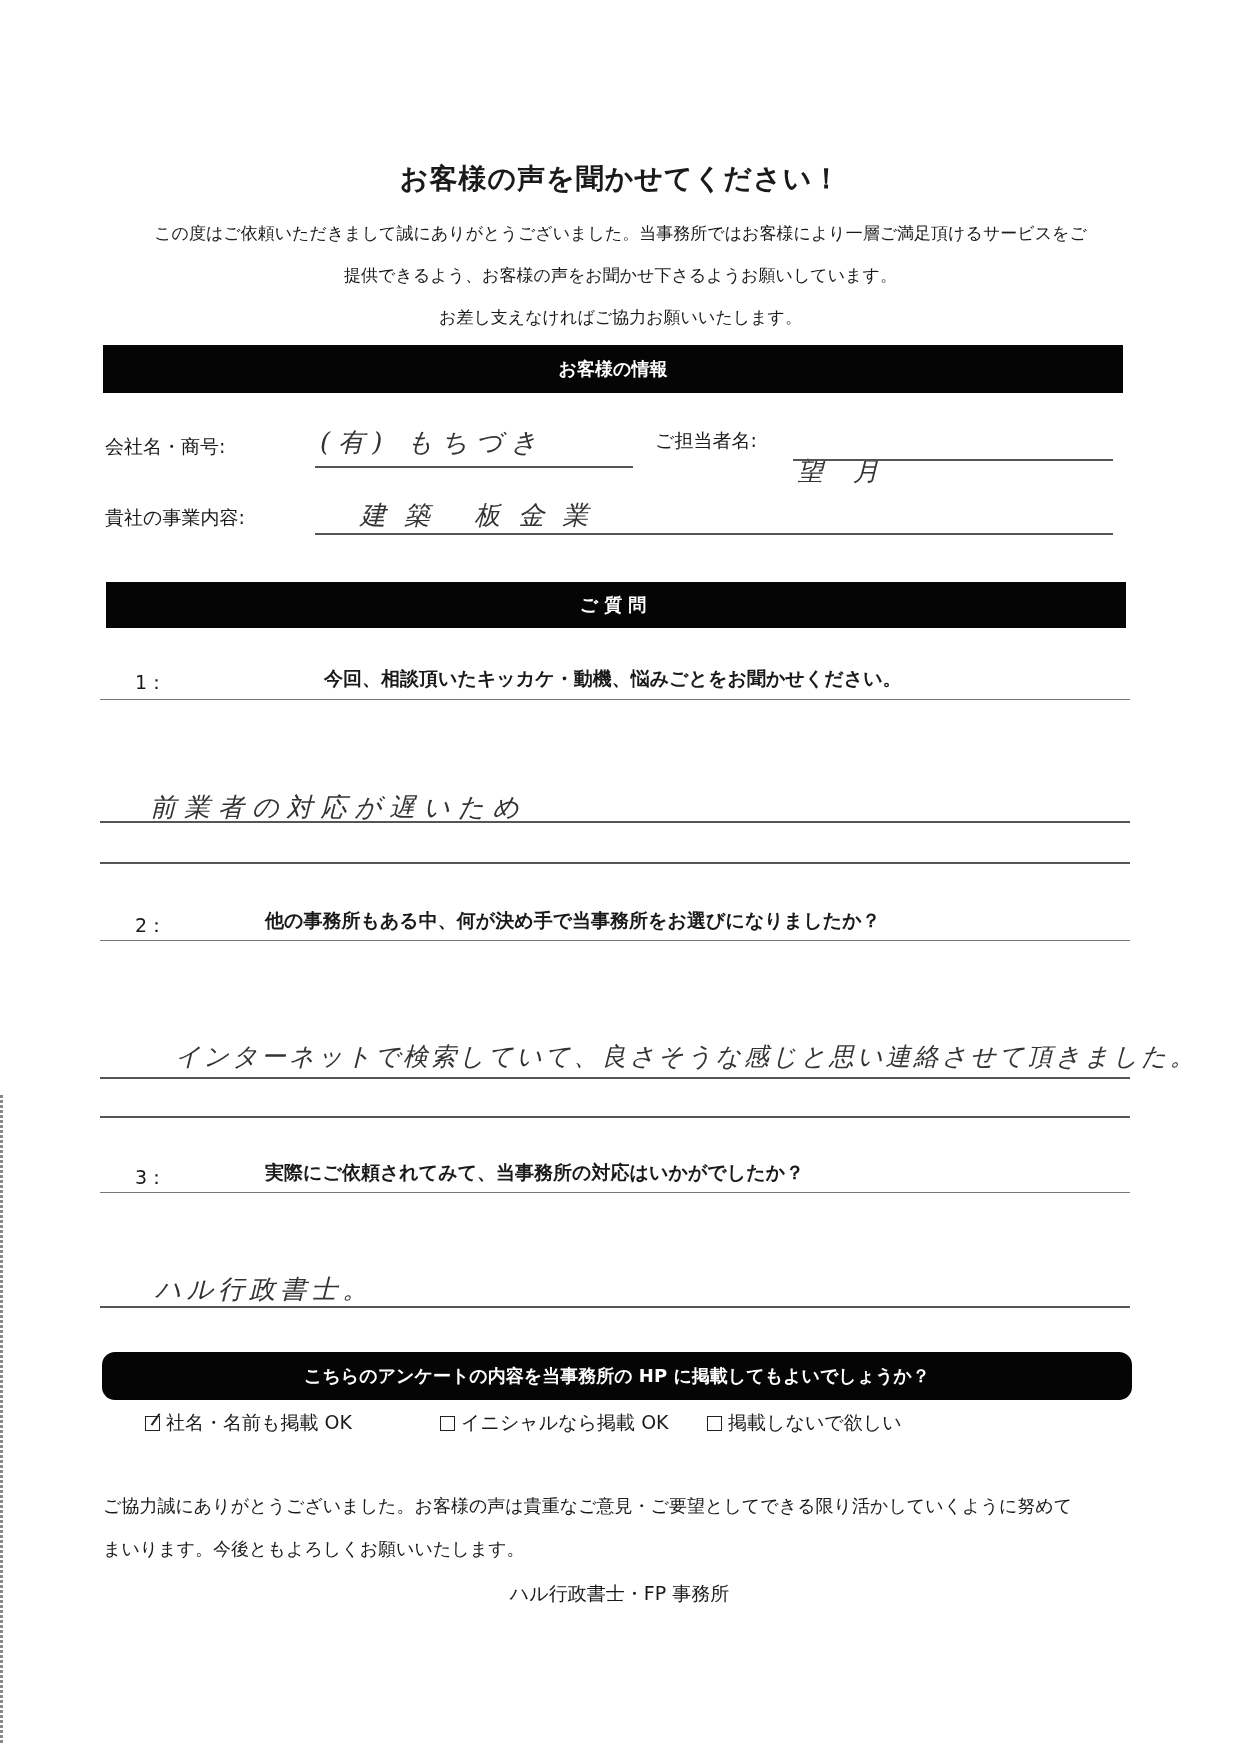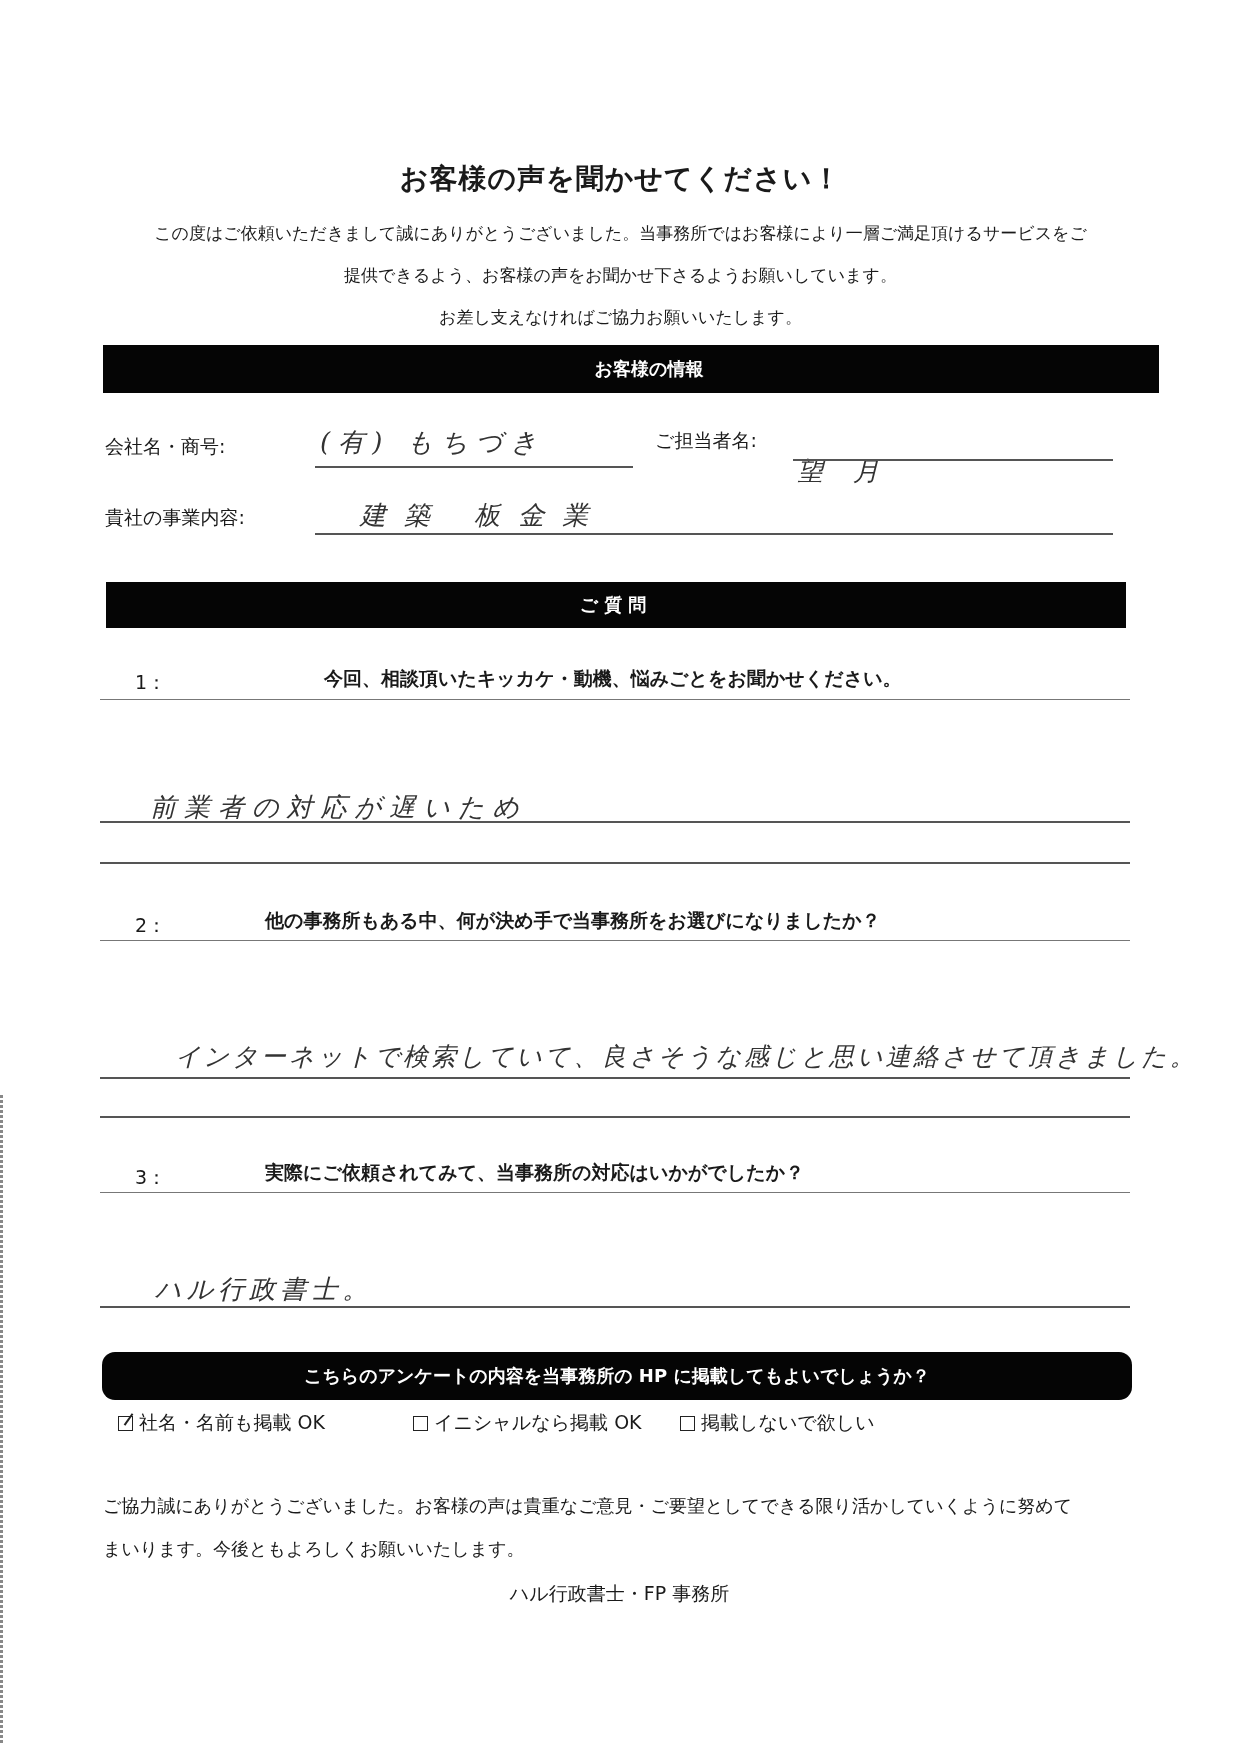--- a/index.html
+++ b/index.html
@@ -10,37 +10,37 @@
   .abs { position:absolute; }
   .title { left:0; width:1241px; top:160px; text-align:center; font-size:28px; font-weight:bold; letter-spacing:1px; }
   .intro { left:0; width:1241px; text-align:center; font-size:17px; }
   .bar { background:#050505; color:#ffffff; font-weight:bold; text-align:center; font-size:18px; }
   .label { font-size:19px; }
   .hw { font-family:"DejaVu Serif", serif; font-style:italic; color:#333; font-size:26px; letter-spacing:8px; }
   .line { height:2px; background:#555; }
   .line-thin { height:1px; background:#777; }
   .qnum { font-size:19px; }
   .qtext { font-size:19px; font-weight:bold; }
-  .opt { font-size:19px; display:flex; align-items:center; gap:6px; }
+  .opt { font-size:19px; display:flex; align-items:center; gap:6px;margin-left:27px; }
   .box { width:13px; height:13px; border:1.5px solid #222; display:inline-block; position:relative; }
   .box.checked::after { content:""; position:absolute; left:4px; top:-6px; width:5px; height:14px; border-right:2px solid #222; transform:rotate(35deg); }
   .footer { font-size:18px; }
   .edge { left:0; top:1095px; width:3px; height:650px; background:repeating-linear-gradient(#888 0 3px, #fff 3px 5px); }
 </style>
 </head>
 <body>
 
 <div class="abs edge"></div>
 
 <div class="abs title">お客様の声を聞かせてください！</div>
 <div class="abs intro" style="top:222px;">この度はご依頼いただきまして誠にありがとうございました。当事務所ではお客様により一層ご満足頂けるサービスをご</div>
 <div class="abs intro" style="top:264px;">提供できるよう、お客様の声をお聞かせ下さるようお願いしています。</div>
 <div class="abs intro" style="top:306px;">お差し支えなければご協力お願いいたします。</div>
 
-<div class="abs bar" style="left:103px; top:345px; width:1020px; height:48px; line-height:48px;padding-left:36px;">お客様の情報</div>
+<div class="abs bar" style="left:103px; top:345px; width:1020px; height:48px; line-height:48px;">お客様の情報</div>
 
 <div class="abs label" style="left:105px; top:434px;">会社名・商号:</div>
 <div class="abs hw" style="left:320px; top:425px;">(有) もちづき</div>
 <div class="abs line" style="left:315px; top:466px; width:318px;"></div>
 
 <div class="abs label" style="left:655px; top:428px;">ご担当者名:</div>
 <div class="abs hw" style="left:797px; top:422px; letter-spacing:30px;margin-top:32px;">望月</div>
 <div class="abs line" style="left:793px; top:459px; width:320px;"></div>
 
 <div class="abs label" style="left:105px; top:505px;">貴社の事業内容:</div>

